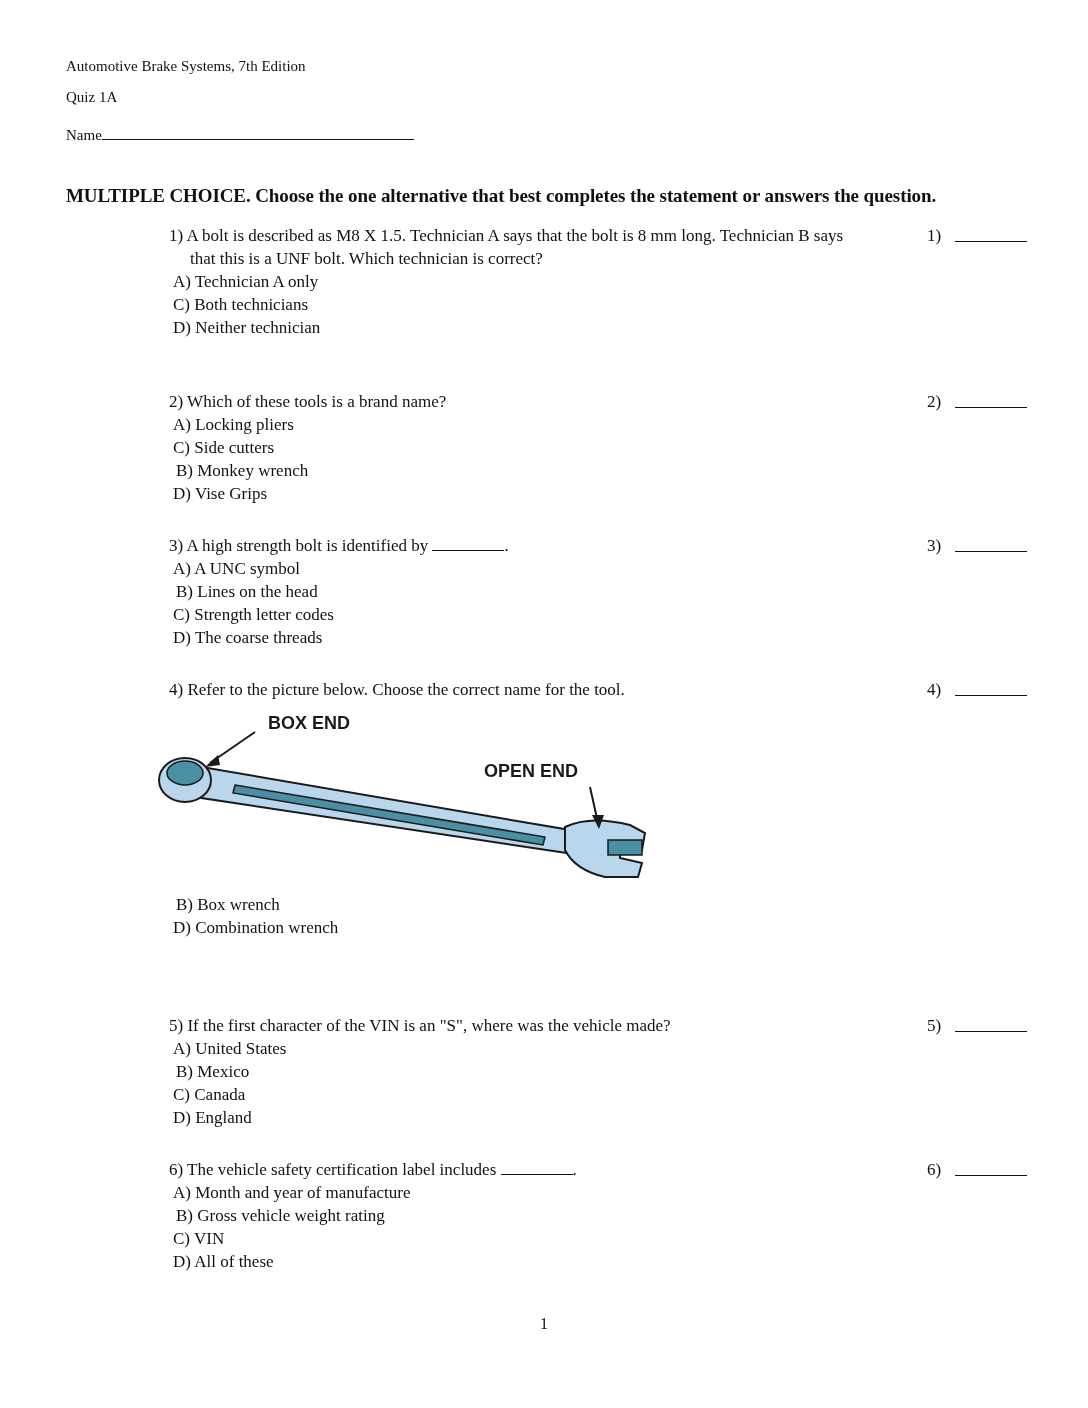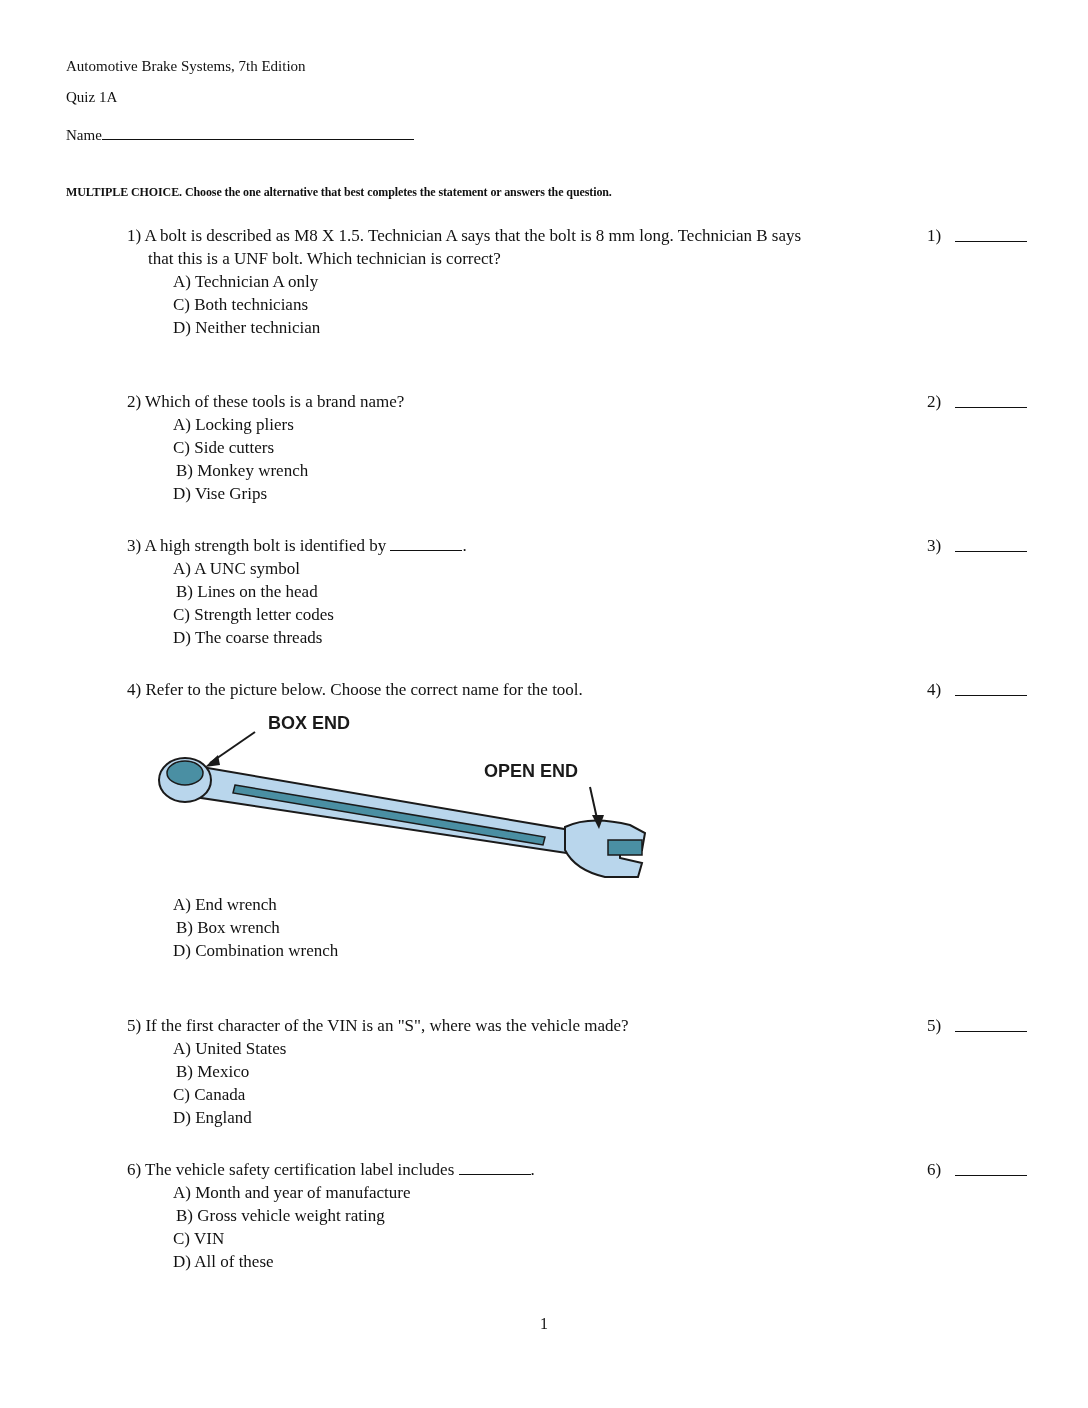--- a/index.html
+++ b/index.html
@@ -1,22 +1,22 @@
 <!DOCTYPE html>
 <html><head>
 <meta charset="utf-8">
 <style>
   html, body { margin:0; padding:0; background:#fff; }
   body { width:1088px; height:1408px; position:relative; overflow:hidden;
          font-family:"Liberation Serif", "DejaVu Serif", serif; color:#111; }
   .hdr { position:absolute; left:66px; font-size:15px; line-height:20px; }
   .name-line { display:inline-block; width:312px; border-bottom:1px solid #111; height:14px; vertical-align:baseline; }
-  .instr { position:absolute; left:66px; top:185px; font-size:12px; font-weight:bold; letter-spacing:-0.1px;font-family:Liberation Serif, serif; }
+  .instr { position:absolute; left:66px; top:185px; font-size:19px; font-weight:bold; letter-spacing:-0.1px;font-family:Liberation Serif, serif; }
   .q { position:absolute; left:127px; width:900px; font-size:17px; line-height:23px; }
-  .stem { width:770px; }
+  .stem { width:770px;margin-left:42px; }
   .stem-cont { padding-left:21px; }
   .opt { padding-left:46px; }
   .opt.b { padding-left:49px; }
   .ans { position:absolute; right:0; top:0; width:100px; }
   .ans .num { position:absolute; left:0; }
   .ans .line { position:absolute; left:28px; top:17px; width:72px; border-bottom:1.5px solid #111; }
   .blank { display:inline-block; width:72px; border-bottom:1px solid #111; height:14px; }
   .figure { position:absolute; left:150px; top:705px; width:520px; height:185px; }
   .page-num { position:absolute; left:0; right:0; top:1315px; text-align:center; font-size:16px; }
 </style>
@@ -90,21 +90,20 @@
     <line x1="105" y1="27" x2="60" y2="58" stroke="#1a1a1a" stroke-width="2"></line>
     <polygon points="55,62 68,50 70,60" fill="#1a1a1a"></polygon>
     <line x1="440" y1="82" x2="448" y2="118" stroke="#1a1a1a" stroke-width="2"></line>
     <polygon points="449,124 442,110 454,110" fill="#1a1a1a"></polygon>
     <text x="118" y="24" font-family="Liberation Sans, sans-serif" font-weight="bold" font-size="18" fill="#1a1a1a">BOX END</text>
     <text x="334" y="72" font-family="Liberation Sans, sans-serif" font-weight="bold" font-size="18" fill="#1a1a1a">OPEN END</text>
   </svg>
 </div>
 
 <div class="q" style="top:893px;">
-  <div class="opt">A) End wrench</div>
   <div class="opt b">B) Box wrench</div>
   <div class="opt">D) Combination wrench</div>
 </div>
 
 <div class="q" style="top:1014px;">
   <div class="stem">5) If the first character of the VIN is an "S", where was the vehicle made?</div>
   <div class="opt">A) United States</div>
   <div class="opt b">B) Mexico</div>
   <div class="opt">C) Canada</div>
   <div class="opt">D) England</div>

